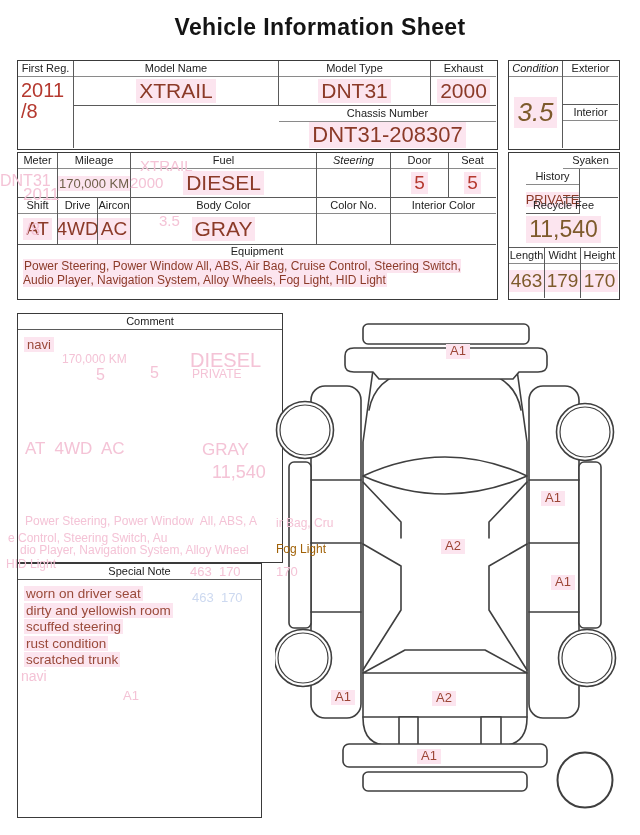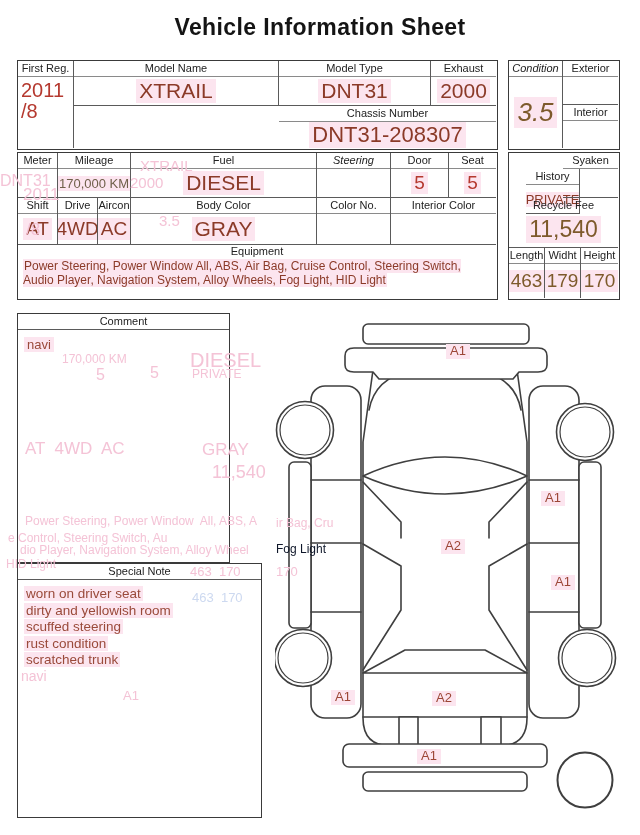--- a/index.html
+++ b/index.html
@@ -195,21 +195,21 @@
         </div>
     </div>
     <div class="cell" style="left:72px;top:95px;width:37px;height:50px;">
       <div class="hdr">Height</div>
       <div class="val brown v19" style="height:33px;">
           <span class="hl">170</span>
         </div>
     </div>
   </div>
 
-  <div class="box" style="left:17px;top:313px;width:213px;height:250px;">
+  <div class="box" style="left:17px;top:313px;width:266px;height:250px;">
     <div class="hdr" style="margin:0 0;border-bottom:1px solid #5a5a5a;">Comment</div>
     <div class="panel-body" style="top:15px;bottom:0;padding:6px;">
       <span id="comment-val" class="hl">navi</span>
     </div>
   </div>
 
   <div class="box" style="left:17px;top:563px;width:245px;height:255px;">
     <div class="hdr" style="border-bottom:1px solid #5a5a5a;">Special Note</div>
     <div id="note-lines" class="panel-body" style="top:15px;bottom:0;padding:7px 6px;">
         <div class="note-line"><span class="hl">worn on driver seat</span></div>
@@ -287,21 +287,21 @@
       <div class="ghost" style="left: 96px; top: 366px; font-size: 16px;">5</div>
       <div class="ghost" style="left: 150px; top: 364px; font-size: 16px;">5</div>
       <div class="ghost" style="left: 192px; top: 367px; font-size: 12px;">PRIVATE</div>
       <div class="ghost" style="left: 25px; top: 439px; font-size: 17px;">AT  4WD  AC</div>
       <div class="ghost" style="left: 202px; top: 440px; font-size: 17px;">GRAY</div>
       <div class="ghost" style="left: 212px; top: 462px; font-size: 18px;">11,540</div>
       <div class="ghost" style="left: 25px; top: 514px; font-size: 12px;">Power Steering, Power Window  All, ABS, A</div>
       <div class="ghost" style="left: 276px; top: 516px; font-size: 12px;">ir Bag, Cru</div>
       <div class="ghost" style="left: 8px; top: 531px; font-size: 12px;">e Control, Steering Switch, Au</div>
       <div class="ghost" style="left: 20px; top: 543px; font-size: 12px;">dio Player, Navigation System, Alloy Wheel</div>
-      <div class="ghost" style="left: 276px; top: 542px; font-size: 12px; color: #0f172a;">Fog Light</div>
+      <div class="ghost" style="left: 276px; top: 542px; font-size: 12px; color: #a16207;">Fog Light</div>
       <div class="ghost" style="left: 6px; top: 557px; font-size: 12px;">HID Light</div>
       <div class="ghost" style="left: 190px; top: 564px; font-size: 13px;">463  170</div>
       <div class="ghost" style="left: 276px; top: 564px; font-size: 13px;">170</div>
       <div class="ghost" style="left: 192px; top: 590px; font-size: 13px; color: rgb(205, 217, 240);">463  170</div>
       <div class="ghost" style="left: 21px; top: 668px; font-size: 14px;">navi</div>
       <div class="ghost" style="left: 123px; top: 688px; font-size: 13px;">A1</div>
     </div>
 
 
 </div>

